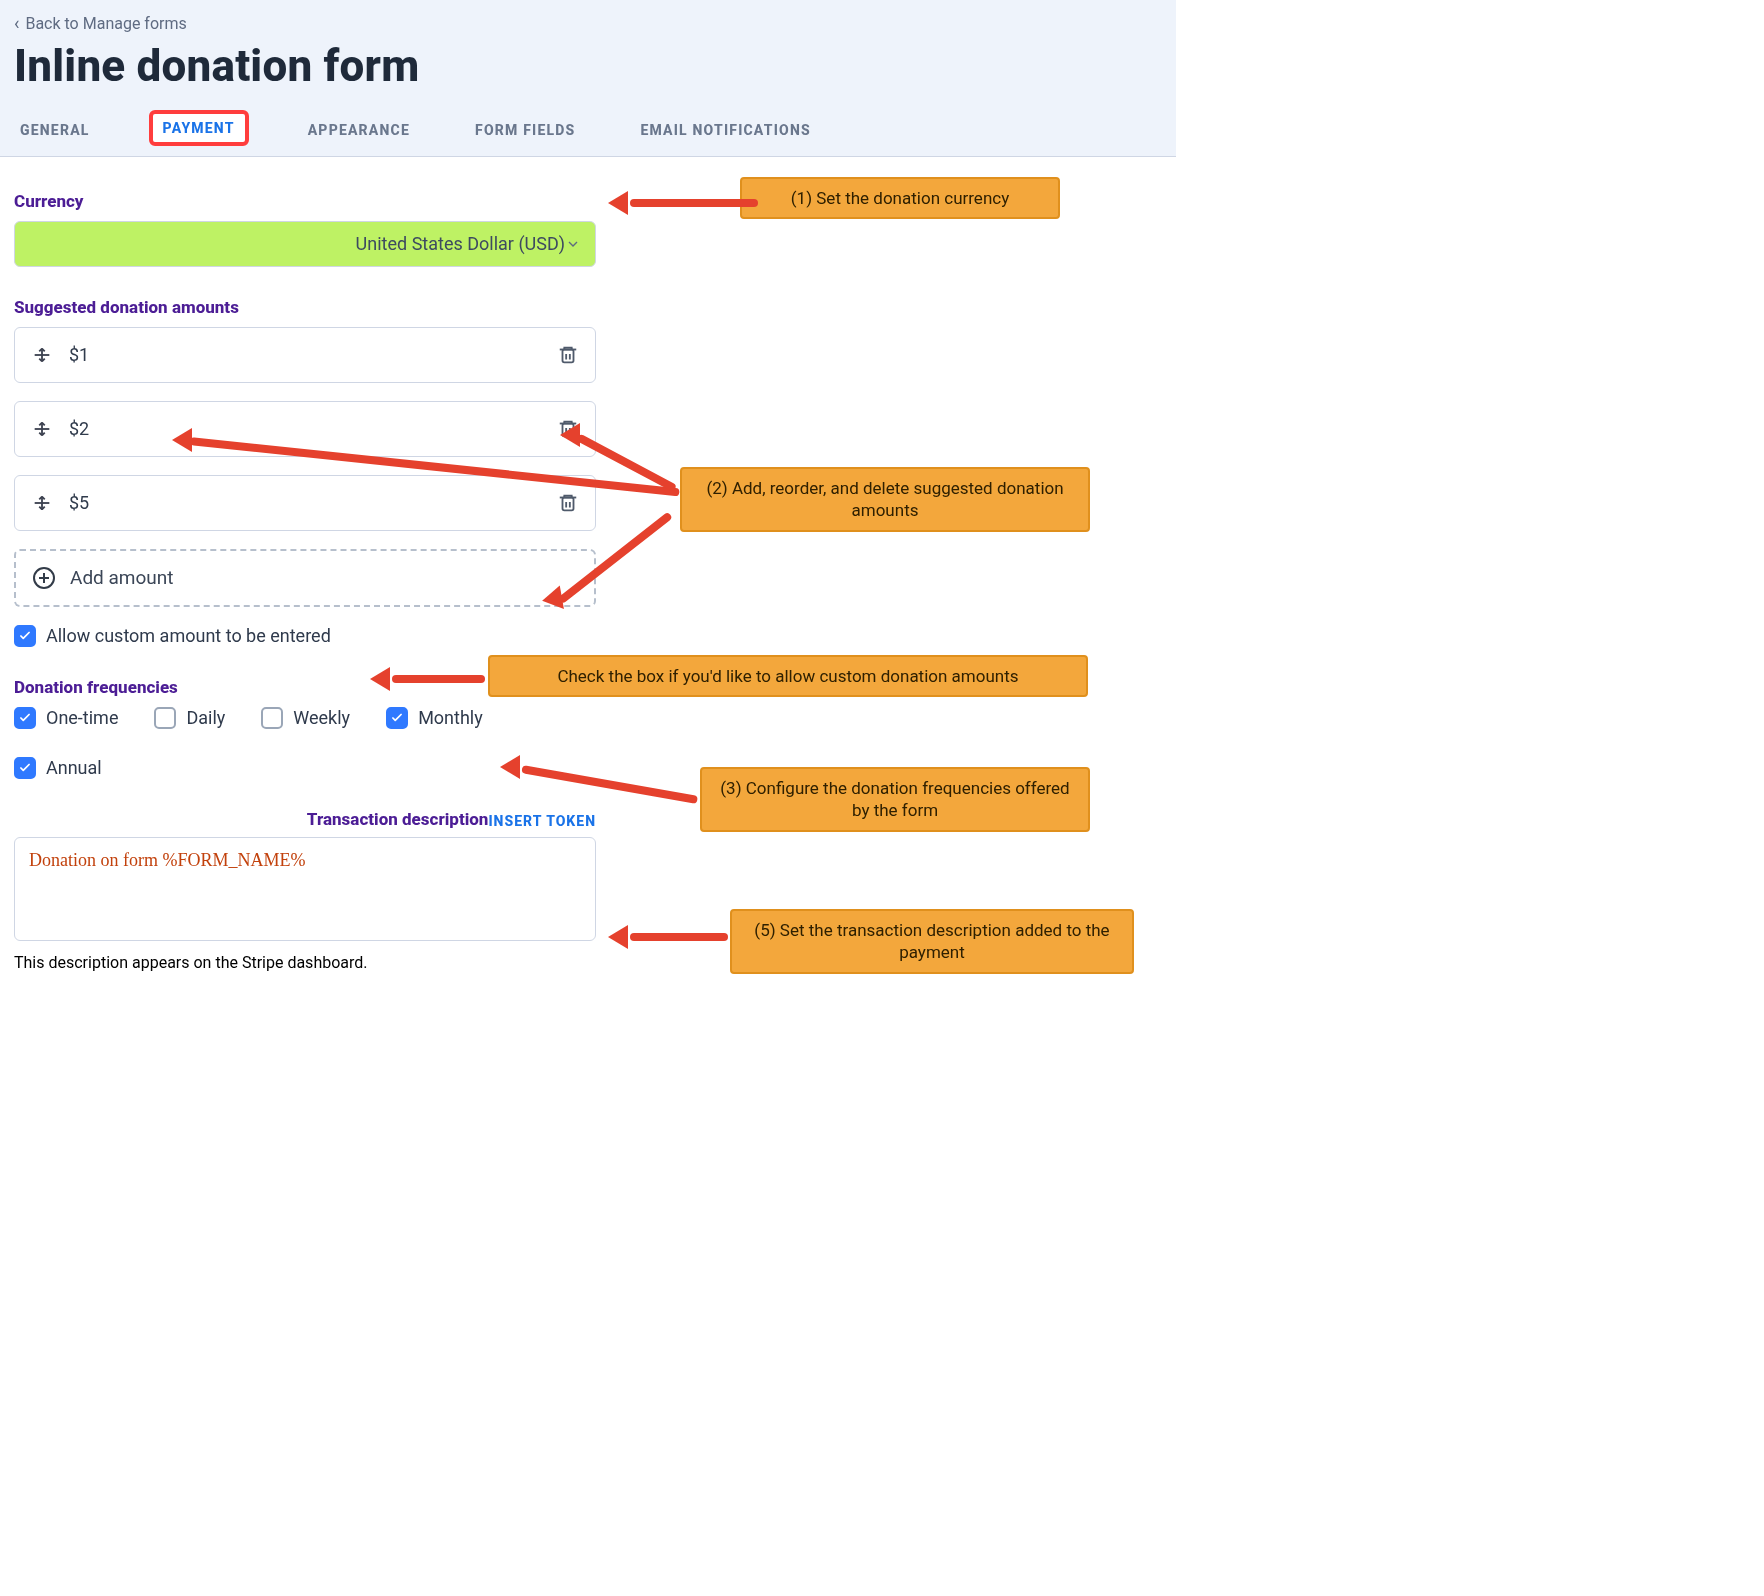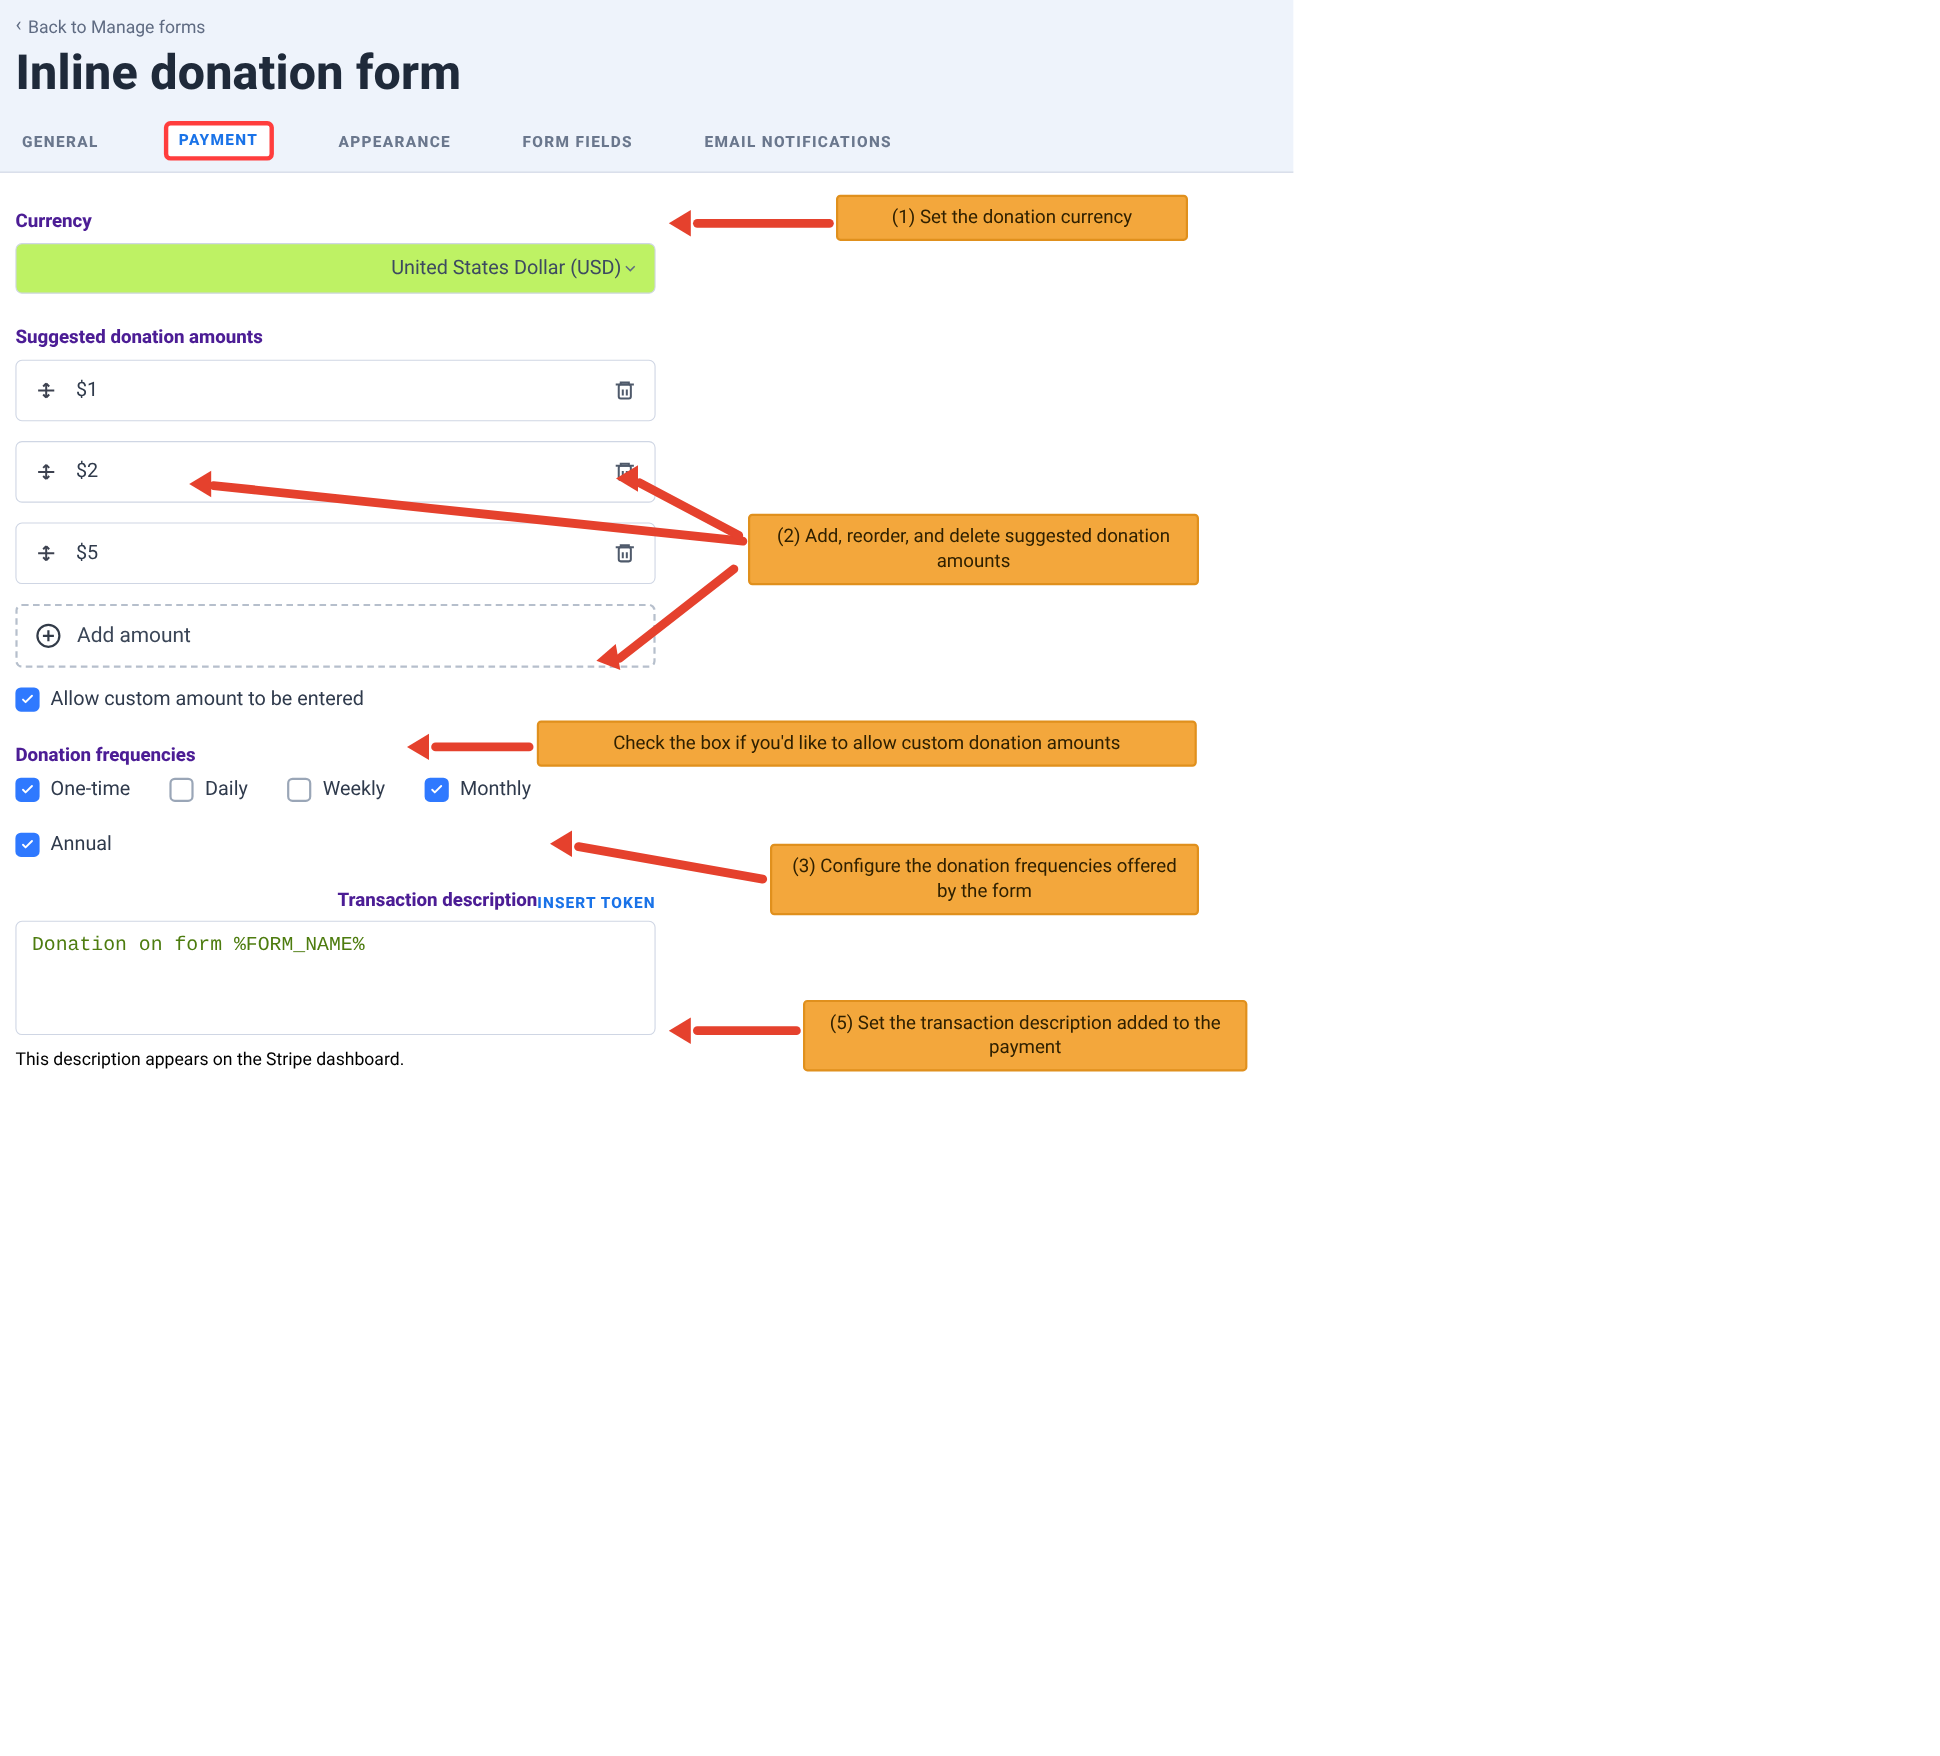--- a/index.html
+++ b/index.html
@@ -65,21 +65,21 @@
   .chk svg{width:14px;height:14px}
   .chk-lbl{font-size:18px;color:#2f3a4c}
 
   .freq-list{display:flex;flex-wrap:wrap;gap:28px 36px;margin-top:8px;width:520px}
   .freq{display:flex;align-items:center;gap:10px}
 
   .desc-wrap{width:582px}
   .desc-head{display:flex;align-items:flex-end;justify-content:flex-end;margin-bottom:8px}
   .insert-token{color:var(--blue2);font-weight:800;letter-spacing:1px;font-size:14px;cursor:pointer}
   .textarea{
-    width:582px;height:104px;border:1px solid var(--line);border-radius:6px;padding:12px 14px;font-size:18px;color:#4d7c0f;background:#fff;resize:none;font-family:Liberation Mono, monospace
+    width:582px;height:104px;border:1px solid var(--line);border-radius:6px;padding:12px 14px;font-size:18px;color:#c2410c;background:#fff;resize:none;font-family:Liberation Serif, serif
   }
   .hint{color:#000000;font-size:16px;margin-top:8px}
 
   
   .callout{position:absolute;background:var(--callout);border:2px solid var(--callout-border);color:#2f2000;border-radius:4px;padding:8px 14px;font-size:17px;line-height:1.35;text-align:center}
 
   
   .arrow{position:absolute}
   .arrow .shaft{position:absolute;background:var(--arrow)}
   .arrow .head{
@@ -250,21 +250,21 @@
 
   <div class="block desc-wrap">
     <div class="desc-head">
       <div class="section-label" style="margin:0">Transaction description</div>
       <div class="insert-token">INSERT TOKEN</div>
     </div>
     <textarea class="textarea" style="">Donation on form %FORM_NAME%</textarea>
     <div class="hint">This description appears on the Stripe dashboard.</div>
   </div>
 
-  <div class="callout" style="left:760px;top:20px;width:320px">(1) Set the donation currency</div>
+  <div class="callout" style="left:740px;top:20px;width:320px">(1) Set the donation currency</div>
   <div class="callout" style="left:680px;top:310px;width:410px">(2) Add, reorder, and delete suggested donation amounts</div>
   <div class="callout" style="left:488px;top:498px;width:600px">Check the box if you'd like to allow custom donation amounts</div>
   <div class="callout" style="left:700px;top:610px;width:390px">(3) Configure the donation frequencies offered by the form</div>
   <div class="callout" style="left:730px;top:752px;width:404px">(5) Set the transaction description added to the payment</div>
 
   <div class="arrow" style="left:608px;top:34px;width:150px;height:24px">
     <div class="shaft" style="left:22px;top:8px;width:128px;height:8px;border-radius:4px"></div>
     <div class="head left" style="left:0;top:0"></div>
   </div>
 

